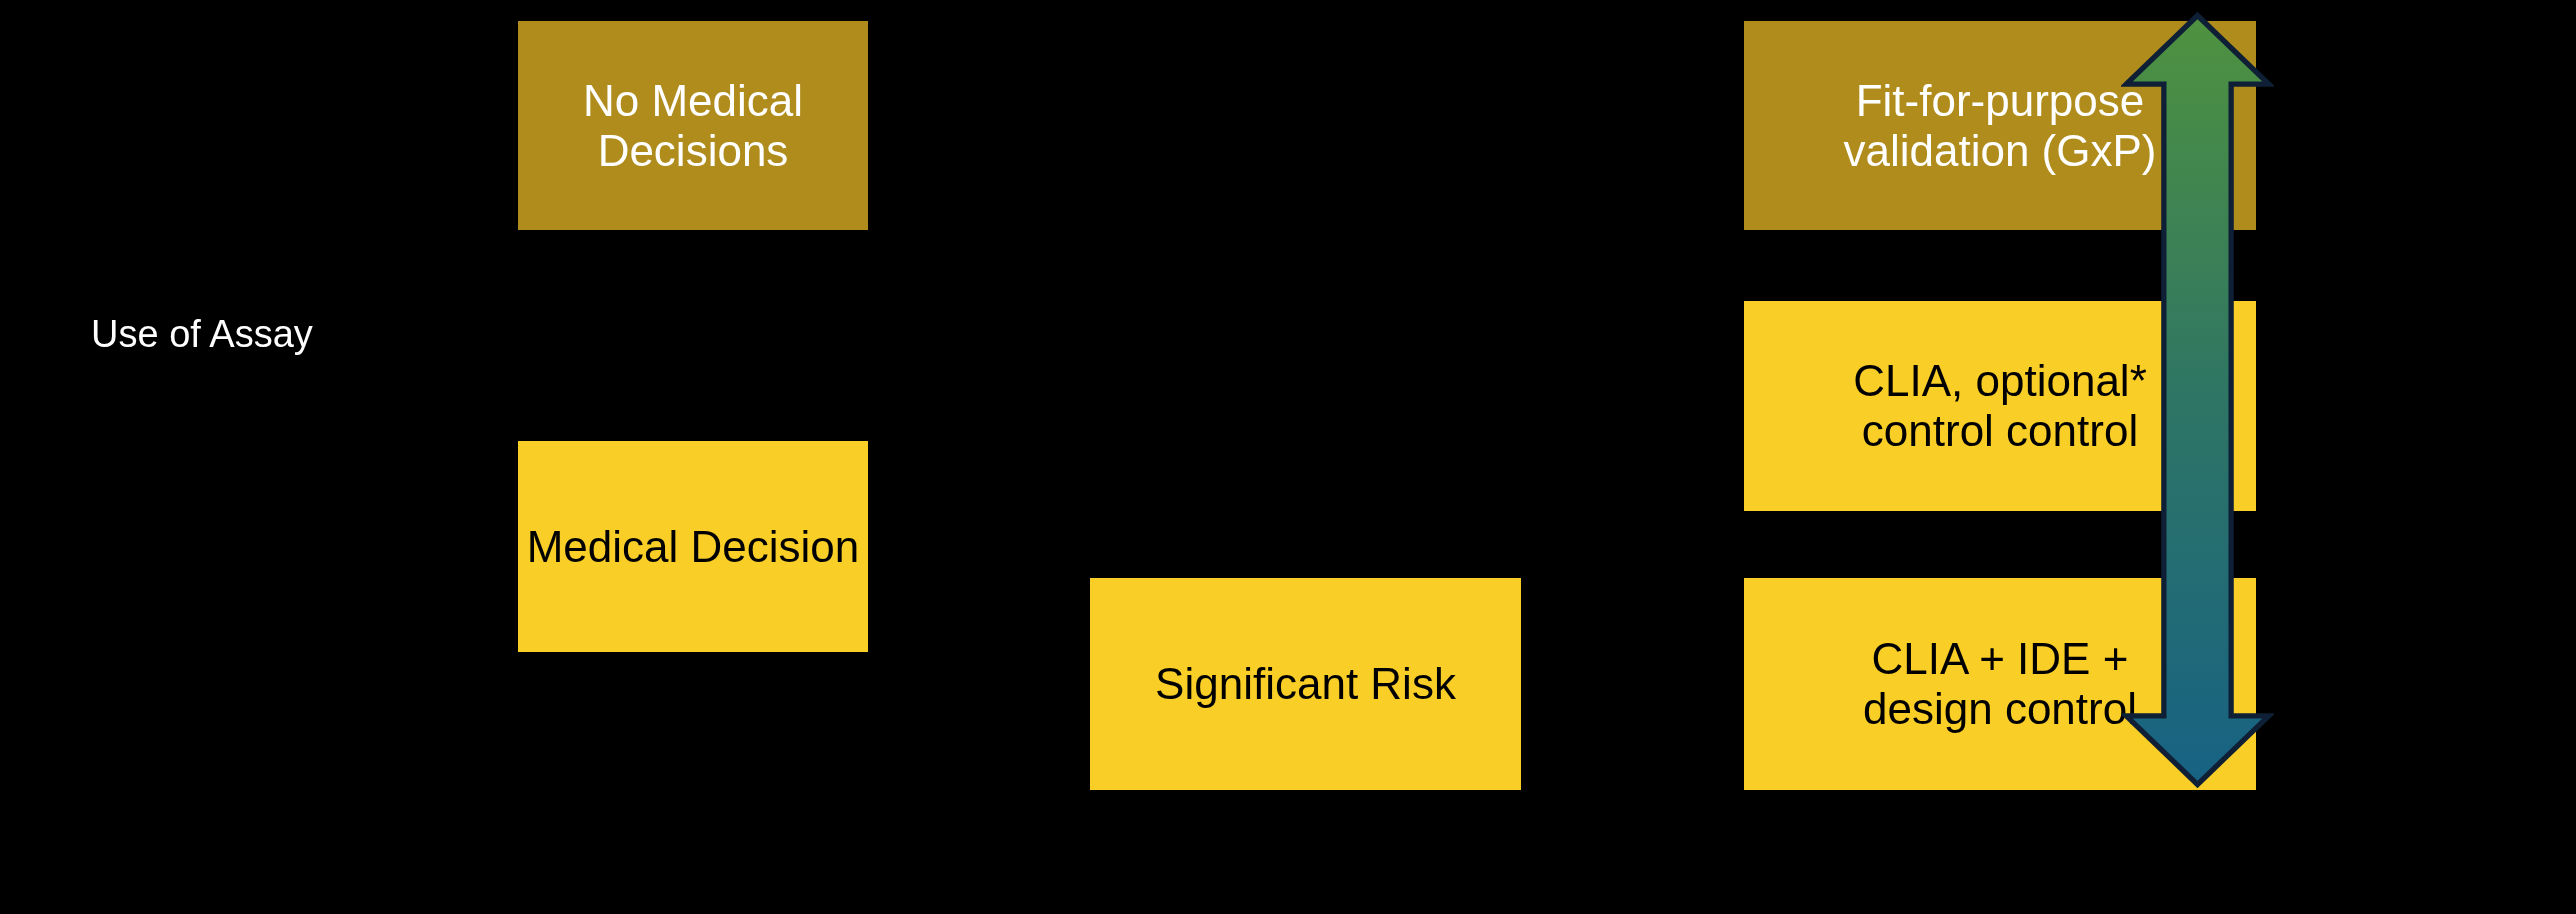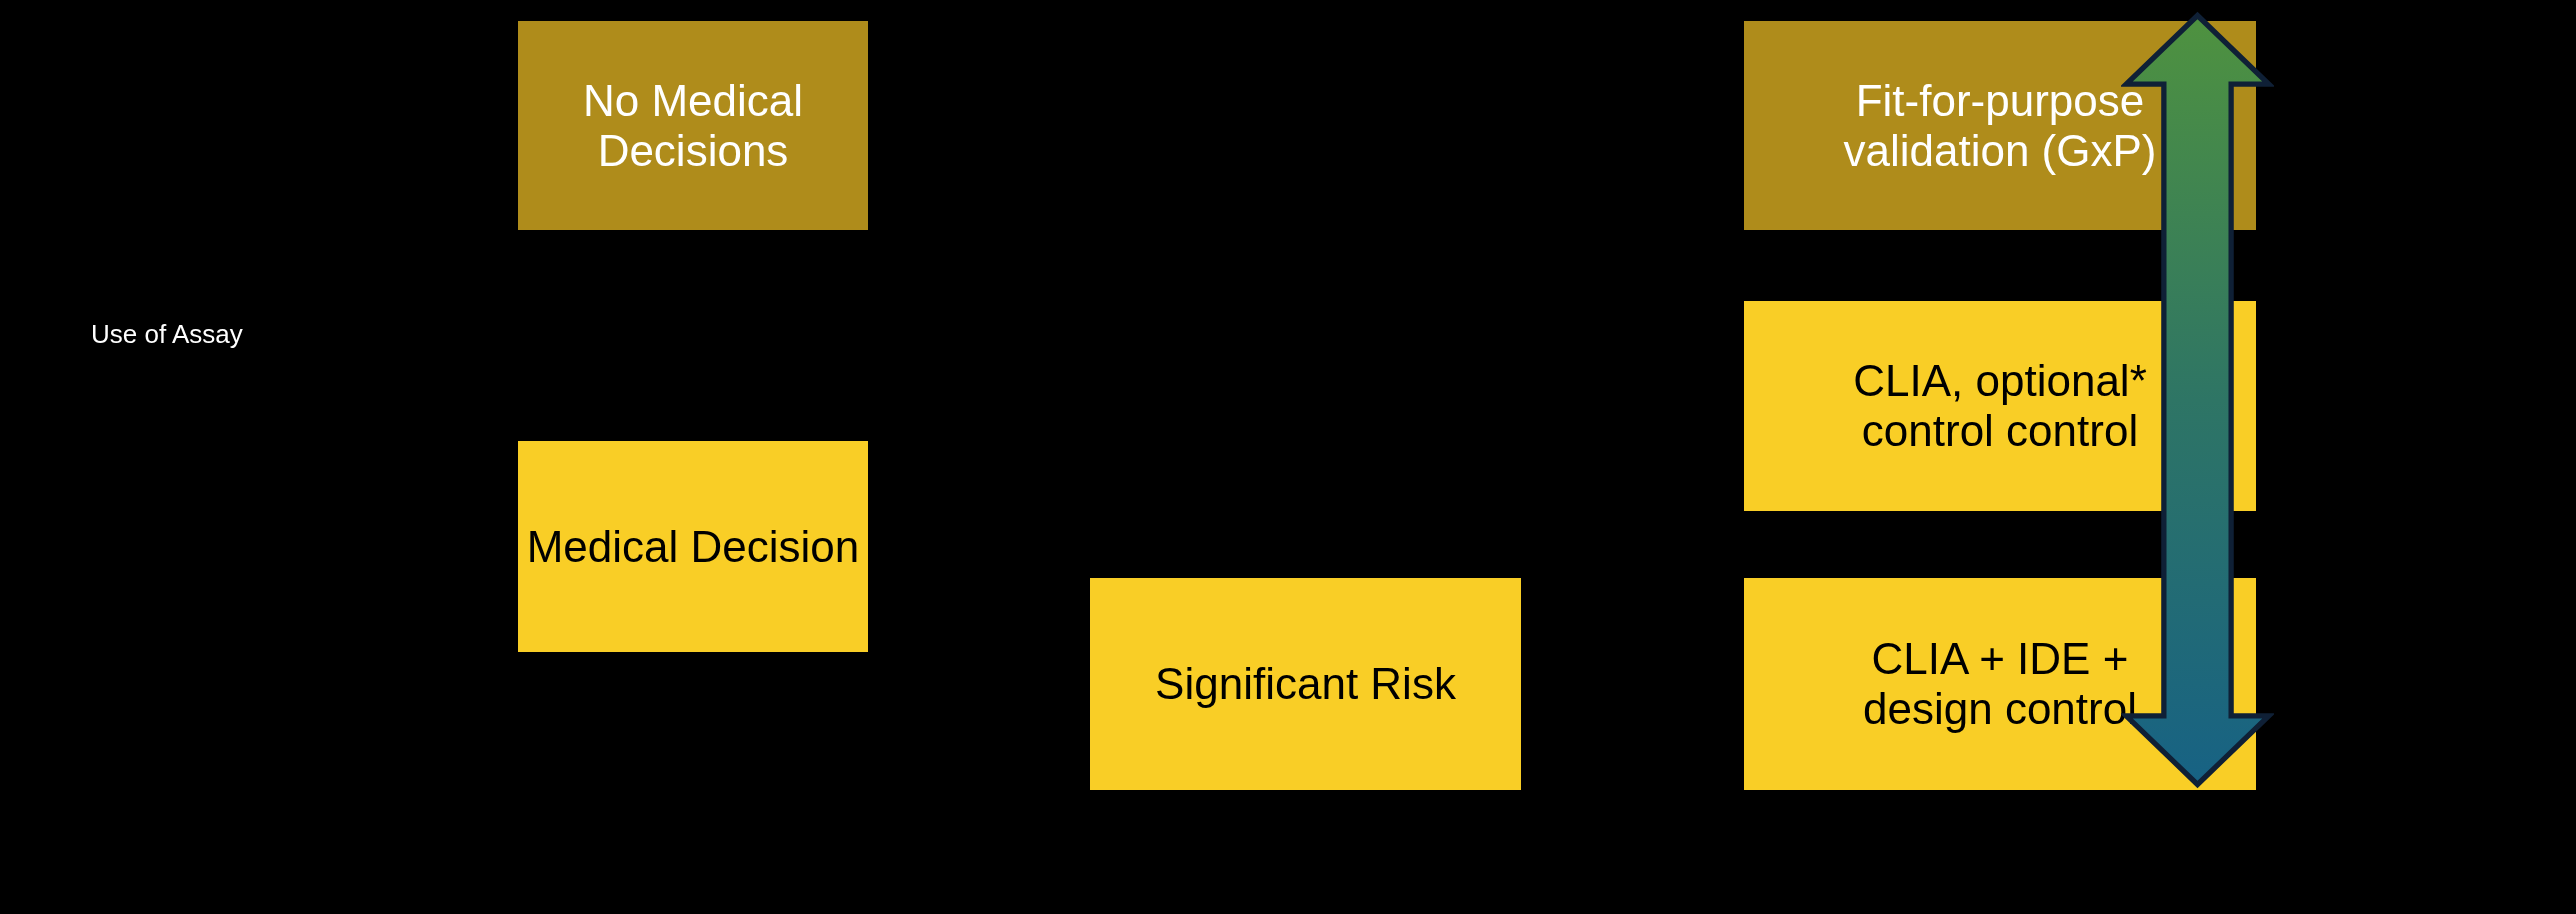--- a/index.html
+++ b/index.html
@@ -13,21 +13,21 @@
     height: 914px;
     background: var(--background, #000000);
     overflow: hidden;
     font-family: "Liberation Sans", sans-serif;
   }
   .axis-label {
     position: absolute;
     left: 91px;
     top: 310px;
     color: #ffffff;
-    font-size: 26px;
+    font-size: 38px;
     line-height: 49px;
     white-space: pre-line;
   }
   .box {
     position: absolute;
     display: flex;
     align-items: center;
     justify-content: center;
     text-align: center;
     font-size: 44px;

